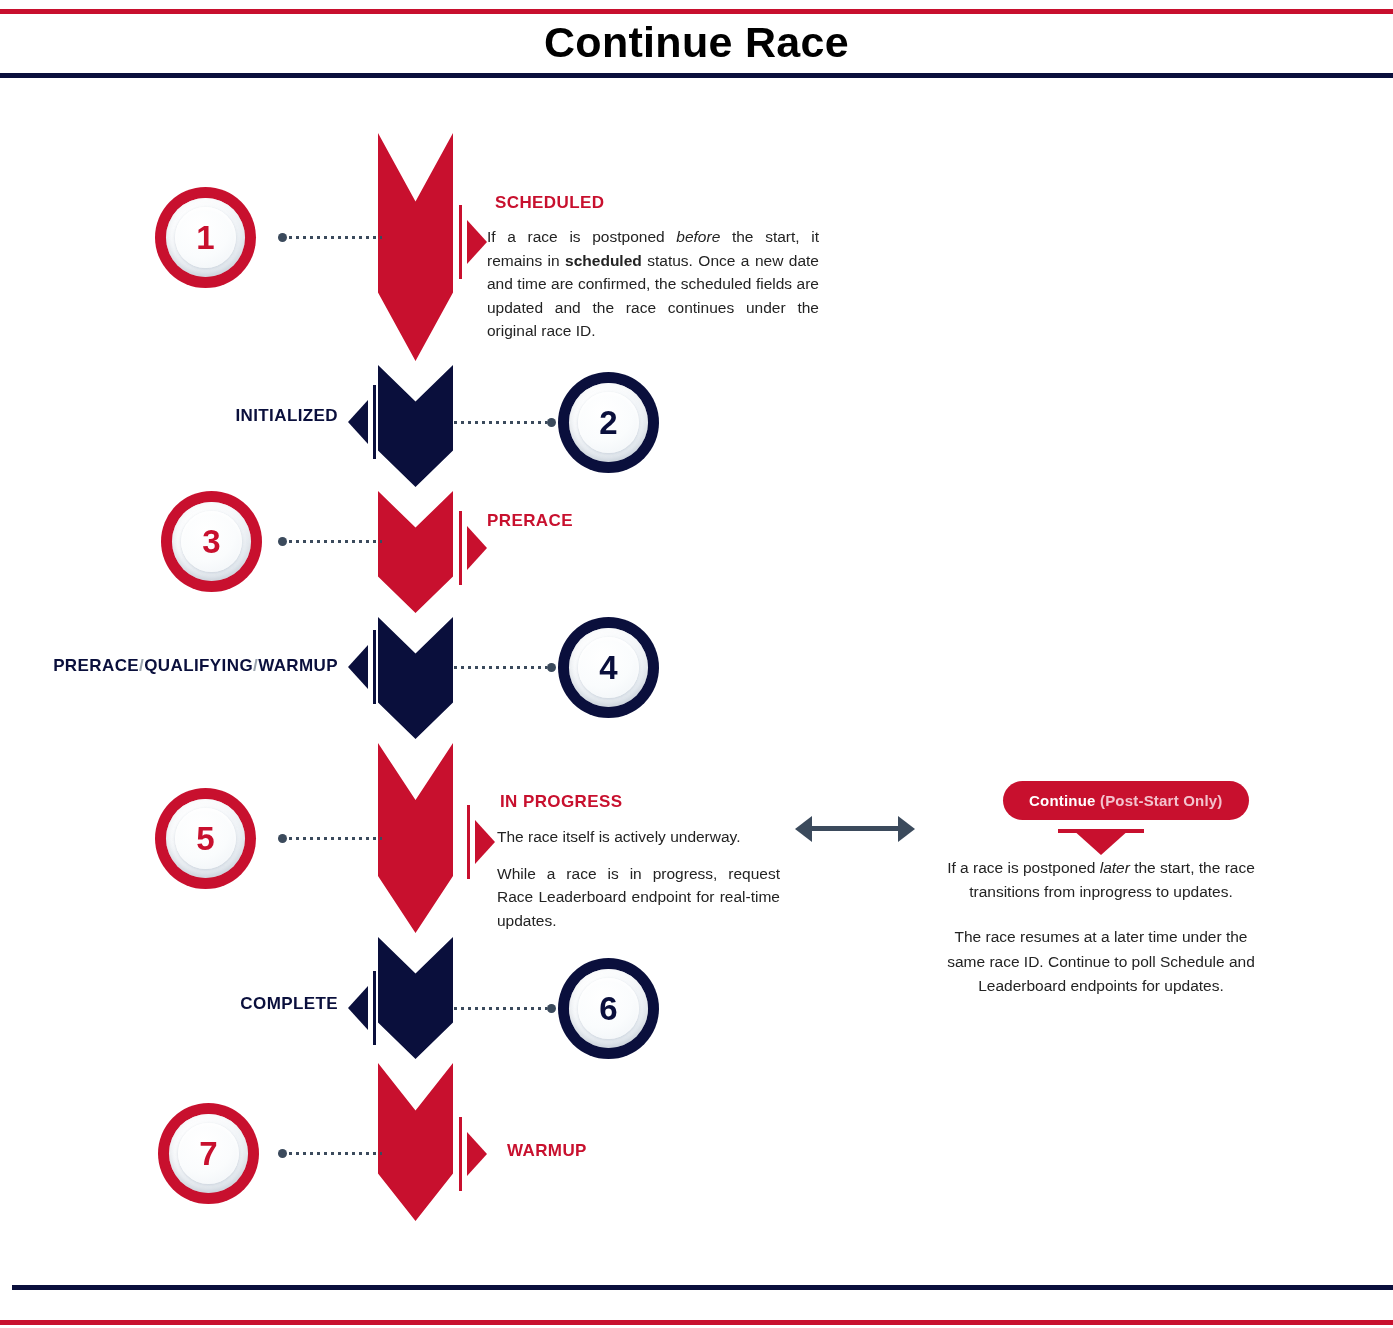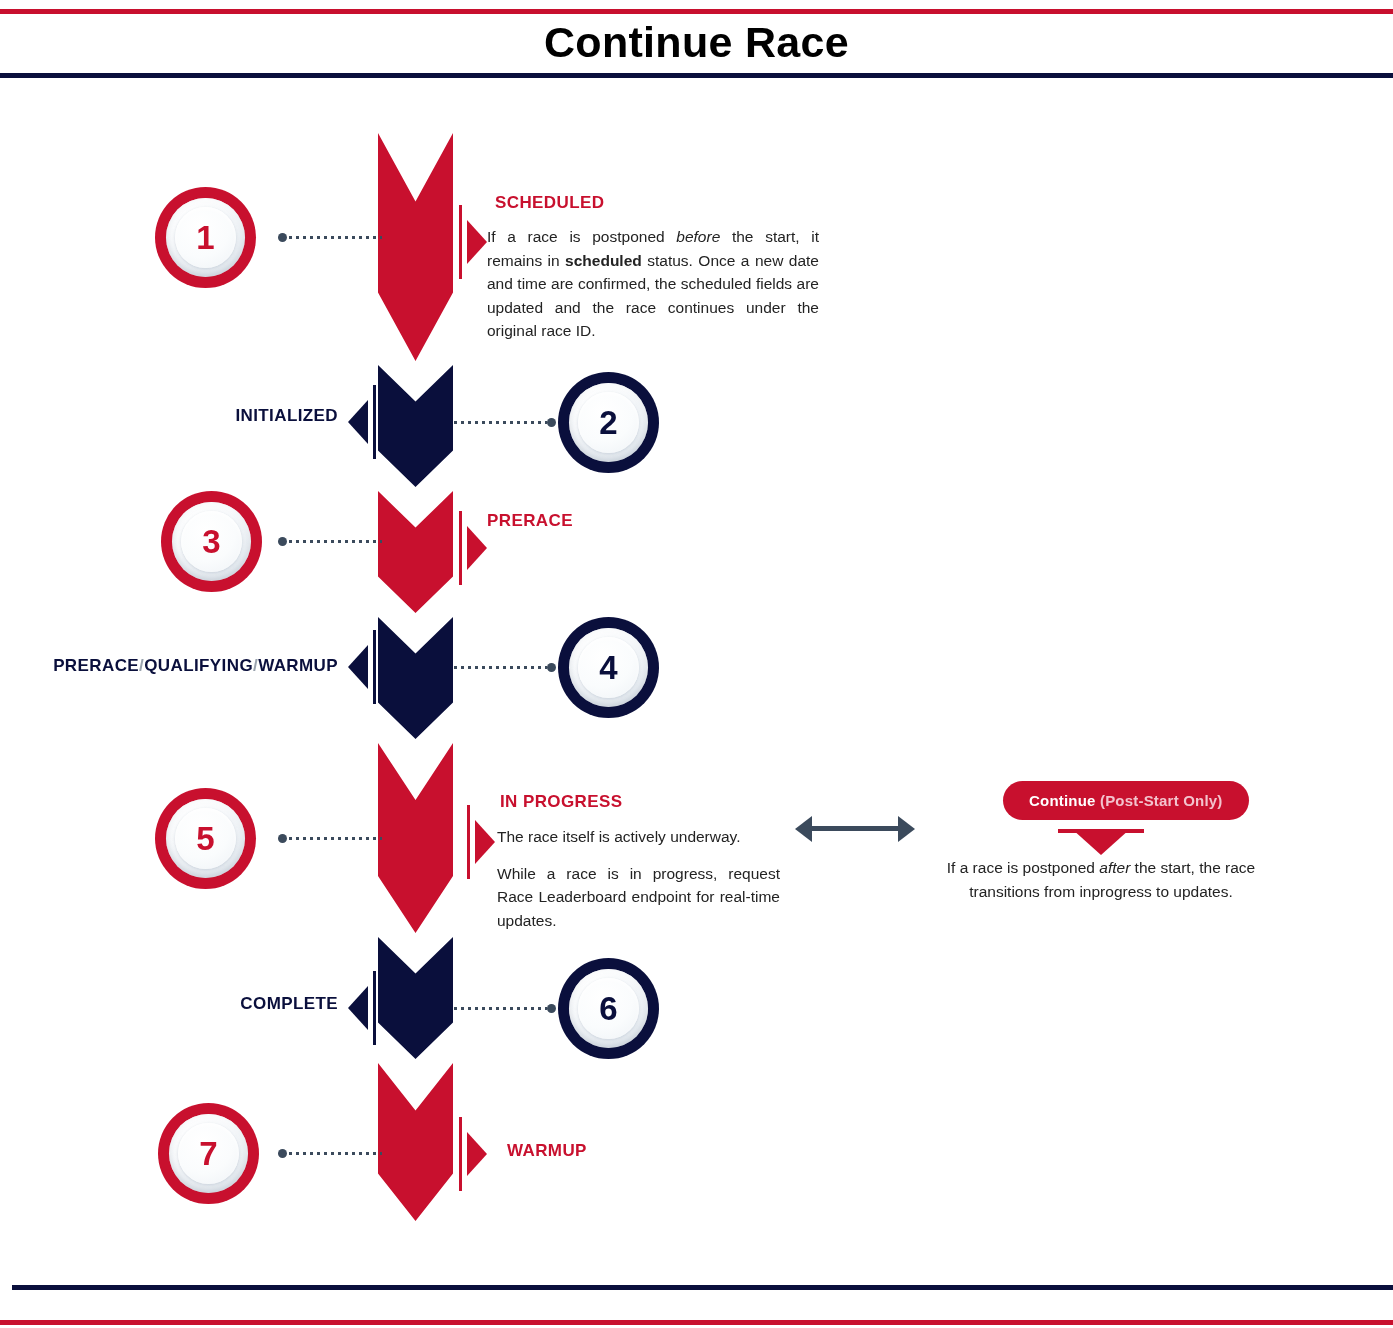--- a/index.html
+++ b/index.html
@@ -313,21 +313,22 @@
     <span class="shaft"></span>
     <span class="hr"></span>
   </div>
 
   <div class="pill" style="left:1003px;top:781px;">
     <span>Continue </span><span class="paren">(Post-Start Only)</span>
   </div>
   <div class="pill-stem" style="left:1058px;top:829px;"></div>
   <div class="pill-arrow" style="left:1072px;top:829px;"></div>
   <div class="side-copy" style="left:936px;top:856px;">
-    <p><span>If a race is postponed </span><i>after</i><span> the start, the race transitions from inprogress to updates.</span></p>
+    <p><span>If a race is postponed </span><i>later</i><span> the start, the race transitions from inprogress to updates.</span></p>
+    <p>The race resumes at a later time under the same race ID. Continue to poll Schedule and Leaderboard endpoints for updates.</p>
   </div>
 
   <div class="stage-label navy" style="left:110px;top:994px;width:228px;">COMPLETE</div>
   <div class="marker-l" style="left:348px;top:971px;">
     <span class="bar"></span>
     <span class="tri"></span>
   </div>
   <div class="conn rtl" style="left:452px;top:1004px;width:104px;">
     <span class="dot"></span>
     <span class="dashes"></span>

